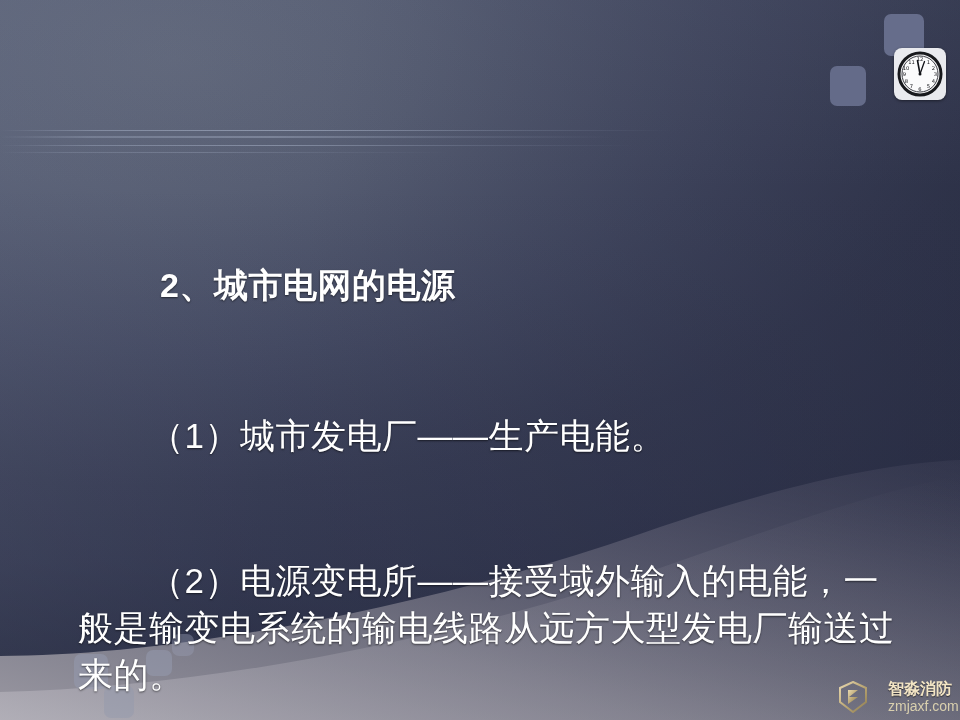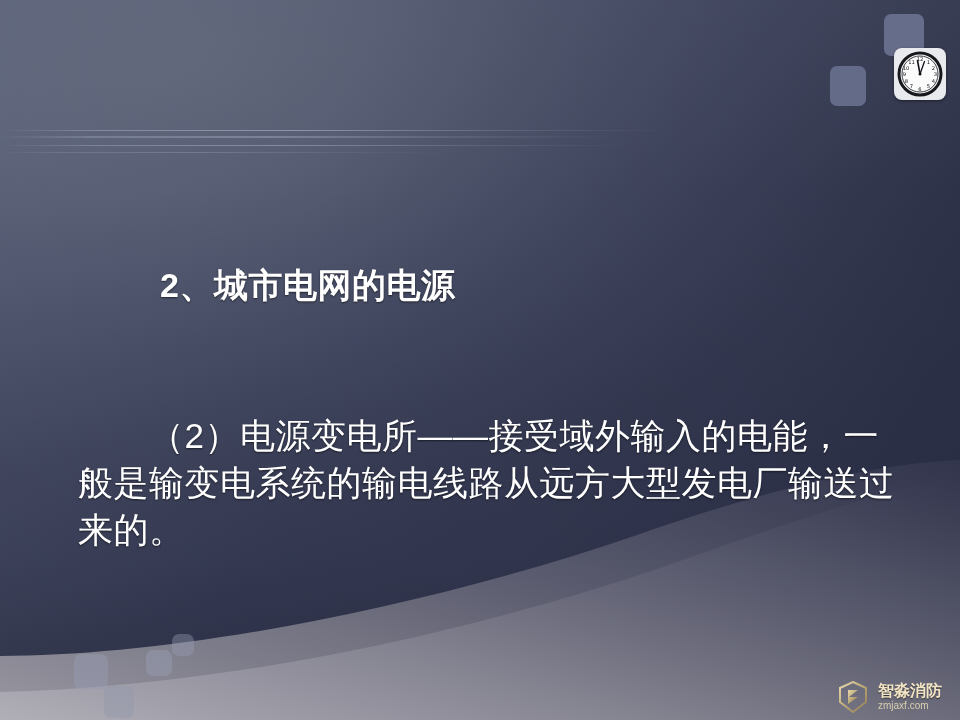--- a/index.html
+++ b/index.html
@@ -96,33 +96,33 @@
 
   
   .watermark {
     position: absolute;
     left: 838px;
     top: 676px;
     width: 118px;
     height: 42px;
     display: flex;
     align-items: center;
-    gap: 10px;
+    gap: 20px;
   }
   .wm-logo { width: 30px; height: 32px; flex: 0 0 auto; }
   .wm-text { display: flex; flex-direction: column; line-height: 1; }
   .wm-name {
     font-size: 16px;
     font-weight: bold;
     color: #f2e4c4;
     letter-spacing: 0px;
     text-shadow: 0 1px 1px rgba(0,0,0,0.6);
   }
   .wm-url {
-    font-size: 10px;
+    font-size: 14px;
     color: #d8cfae;
     letter-spacing: 0px;
     margin-top: 2px;
     font-family: "Liberation Sans", "DejaVu Sans", sans-serif;
   }
 </style>
 </head>
 <body>
 
 <div id="slide">
@@ -180,20 +180,21 @@
         <text x="17.5" y="15.5">11</text>
       </g>
       <line x1="26" y1="26" x2="23.5" y2="12.5" stroke="#111217" stroke-width="1.6" stroke-linecap="round"></line>
       <line x1="26" y1="26" x2="30.5" y2="13.5" stroke="#111217" stroke-width="1.3" stroke-linecap="round"></line>
       <circle cx="26" cy="26" r="1.5" fill="#111217"></circle>
     </svg>
   </div>
 
   <div class="body-text">
     <p class="para heading">2、城市电网的电源</p>
+    <p class="para p2">　　（1）城市发电厂——生产电能。</p>
     <p class="para p3">　　（2）电源变电所——接受域外输入的电能，一般是输变电系统的输电线路从远方大型发电厂输送过来的。</p>
     
   </div>
 
   <div class="watermark">
     <svg class="wm-logo" viewBox="0 0 30 32">
       <defs>
         <linearGradient id="lgGold" x1="0" y1="0" x2="1" y2="1">
           <stop offset="0%" stop-color="#e9d9b0"></stop>
           <stop offset="50%" stop-color="#bda977"></stop>

